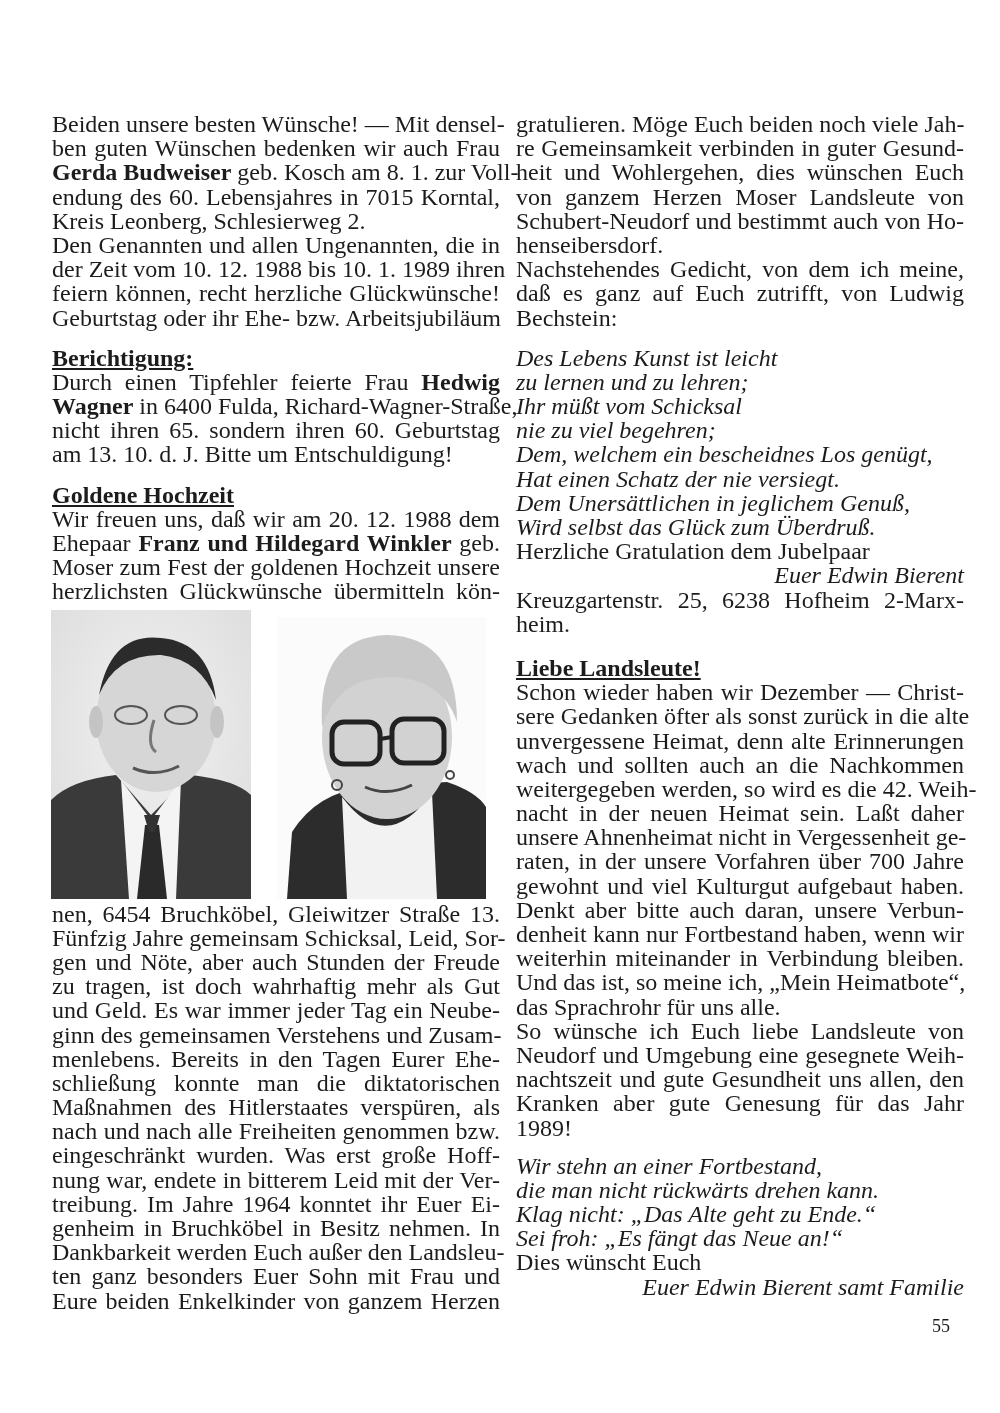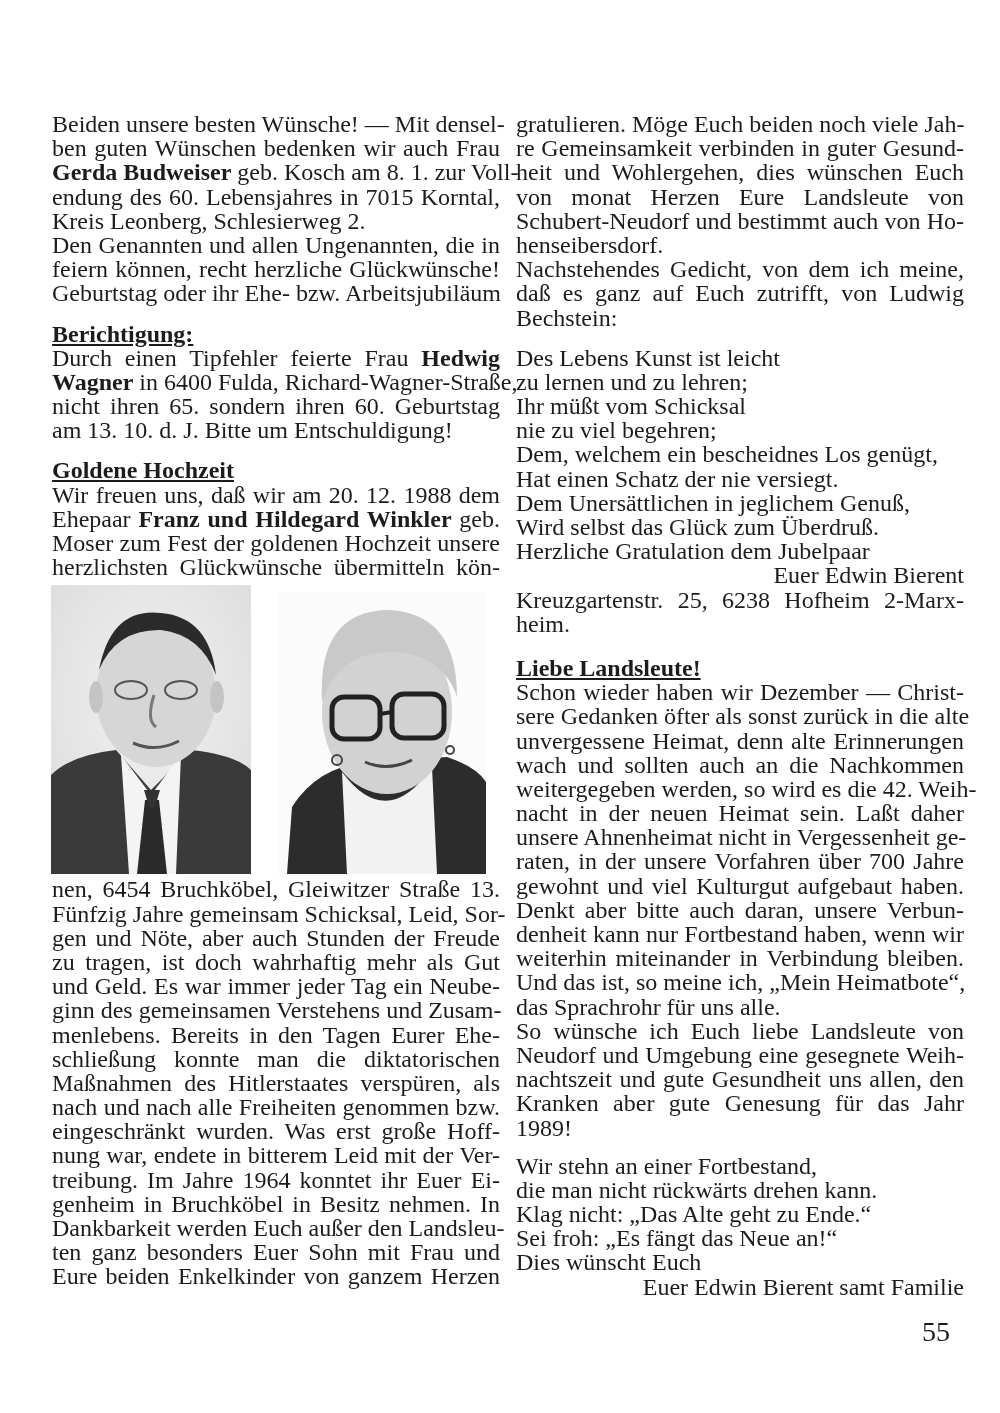--- a/index.html
+++ b/index.html
@@ -4,40 +4,41 @@
 <style>
   html, body { margin: 0; padding: 0; background: #ffffff; }
   body { width: 1000px; height: 1413px; position: relative; overflow: hidden;
          font-family: "Liberation Serif", "DejaVu Serif", serif; color: #1c1c1c; }
   .col { position: absolute; top: 112px; width: 448px; font-size: 24px; line-height: 24.2px; }
   .col-left { left: 52px; }
   .col-right { left: 516px; }
   .line { display: block; white-space: nowrap; text-align: justify; text-align-last: justify; height: 24.2px; }
   .line.last { text-align-last: left; }
   .line.right { text-align: left; text-align-last: right; }
-  .it { }
+  .it { font-style: italic; }
   .gap { height: 16px; }
   .heading { font-weight: bold; text-decoration: underline; }
   .photos { position: relative; height: 298px; margin-top: 6px; margin-bottom: -6px; }
   .photo { position: absolute; top: 0; overflow: hidden; }
   .photo-man { left: -1px; width: 200px; height: 289px; background: #e9e9e9; }
   .photo-woman { left: 225px; top: 7px; width: 209px; height: 282px; background: #ffffff; }
-  .page-number { position: absolute; right: 50px; top: 1316px; font-size: 28px; }
+  .page-number { position: absolute; right: 50px; top: 1316px; font-size: 18px; }
 </style>
 </head>
 <body>
 
 <div class="col col-left">
   <div>
     <span class="line">Beiden unsere besten Wünsche! — Mit densel-</span>
     <span class="line">ben guten Wünschen bedenken wir auch Frau</span>
     <span class="line"><b>Gerda Budweiser</b><span> geb. Kosch am 8. 1. zur Voll-</span></span>
     <span class="line">endung des 60. Lebensjahres in 7015 Korntal,</span>
     <span class="line last">Kreis Leonberg, Schlesierweg 2.</span>
     <span class="line">Den Genannten und allen Ungenannten, die in</span>
+    <span class="line">der Zeit vom 10. 12. 1988 bis 10. 1. 1989 ihren</span>
     <span class="line">feiern können, recht herzliche Glückwünsche!</span>
     <span class="line">Geburtstag oder ihr Ehe- bzw. Arbeitsjubiläum</span>
   </div>
   <div class="gap"></div>
   <div>
     <span class="line last heading">Berichtigung:</span>
     <span class="line"><span>Durch einen Tipfehler feierte Frau </span><b>Hedwig</b></span>
     <span class="line"><b>Wagner</b><span> in 6400 Fulda, Richard-Wagner-Straße,</span></span>
     <span class="line">nicht ihren 65. sondern ihren 60. Geburtstag</span>
     <span class="line last">am 13. 10. d. J. Bitte um Entschuldigung!</span>
@@ -109,21 +110,21 @@
     <span class="line">ten ganz besonders Euer Sohn mit Frau und</span>
     <span class="line">Eure beiden Enkelkinder von ganzem Herzen</span>
   </div>
 </div>
 
 <div class="col col-right">
   <div>
     <span class="line">gratulieren. Möge Euch beiden noch viele Jah-</span>
     <span class="line">re Gemeinsamkeit verbinden in guter Gesund-</span>
     <span class="line">heit und Wohlergehen, dies wünschen Euch</span>
-    <span class="line">von monat Herzen Eure Landsleute von</span>
+    <span class="line">von ganzem Herzen Moser Landsleute von</span>
     <span class="line">Schubert-Neudorf und bestimmt auch von Ho-</span>
     <span class="line last">henseibersdorf.</span>
     <span class="line">Nachstehendes Gedicht, von dem ich meine,</span>
     <span class="line">daß es ganz auf Euch zutrifft, von Ludwig</span>
     <span class="line last">Bechstein:</span>
   </div>
   <div class="gap"></div>
   <div class="it">
     <span class="line last">Des Lebens Kunst ist leicht</span>
     <span class="line last">zu lernen und zu lehren;</span>

